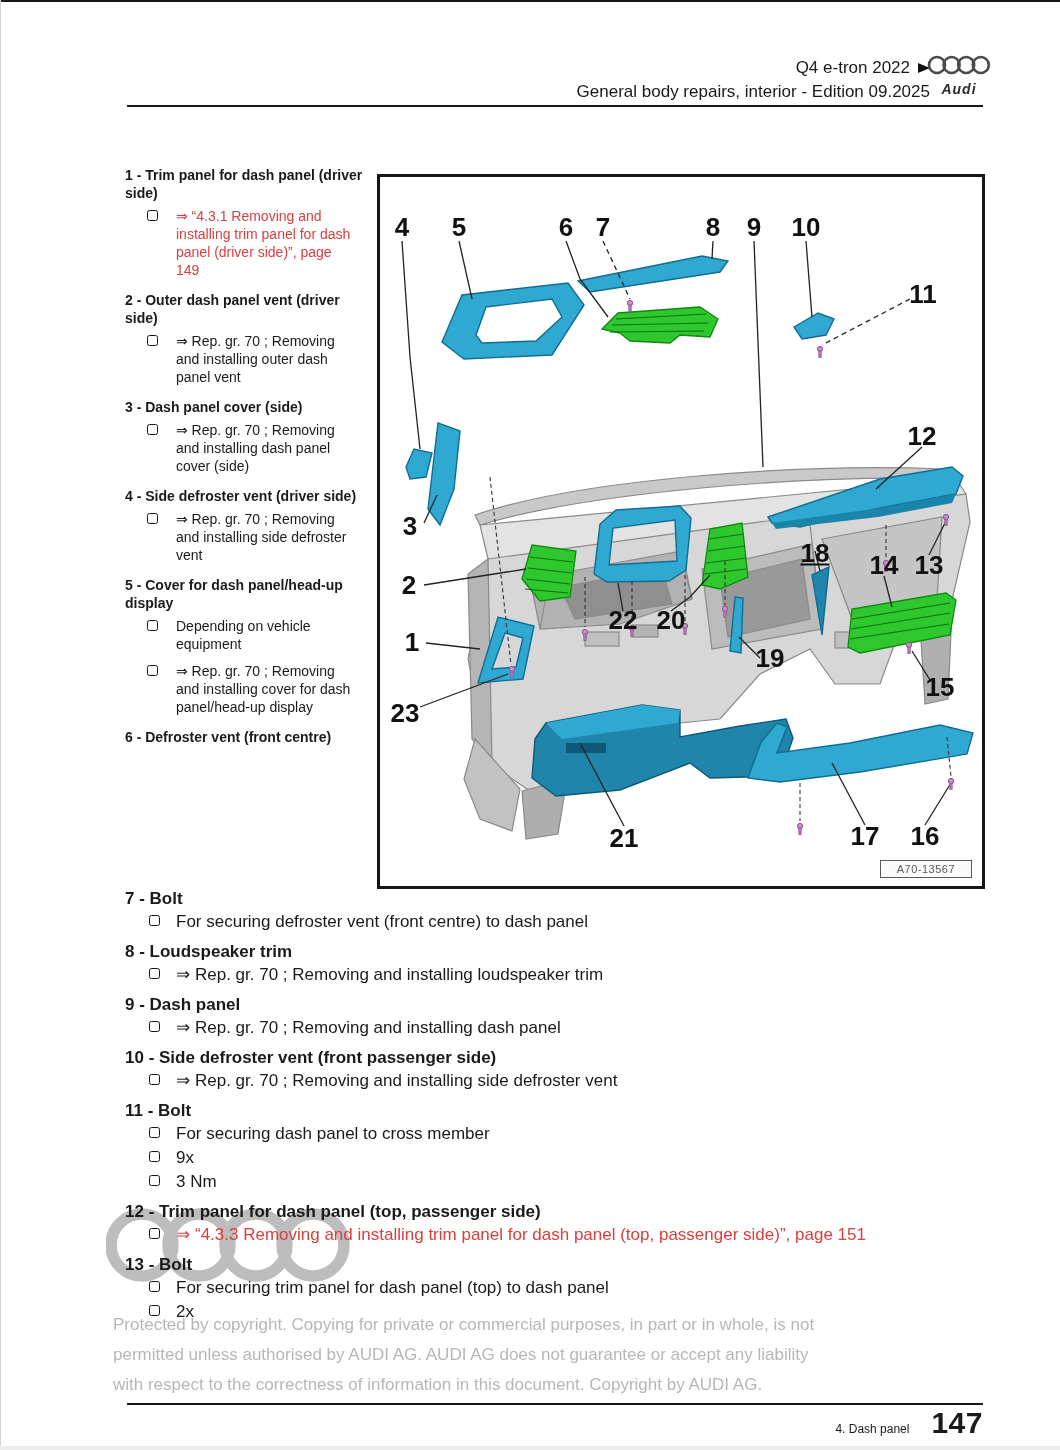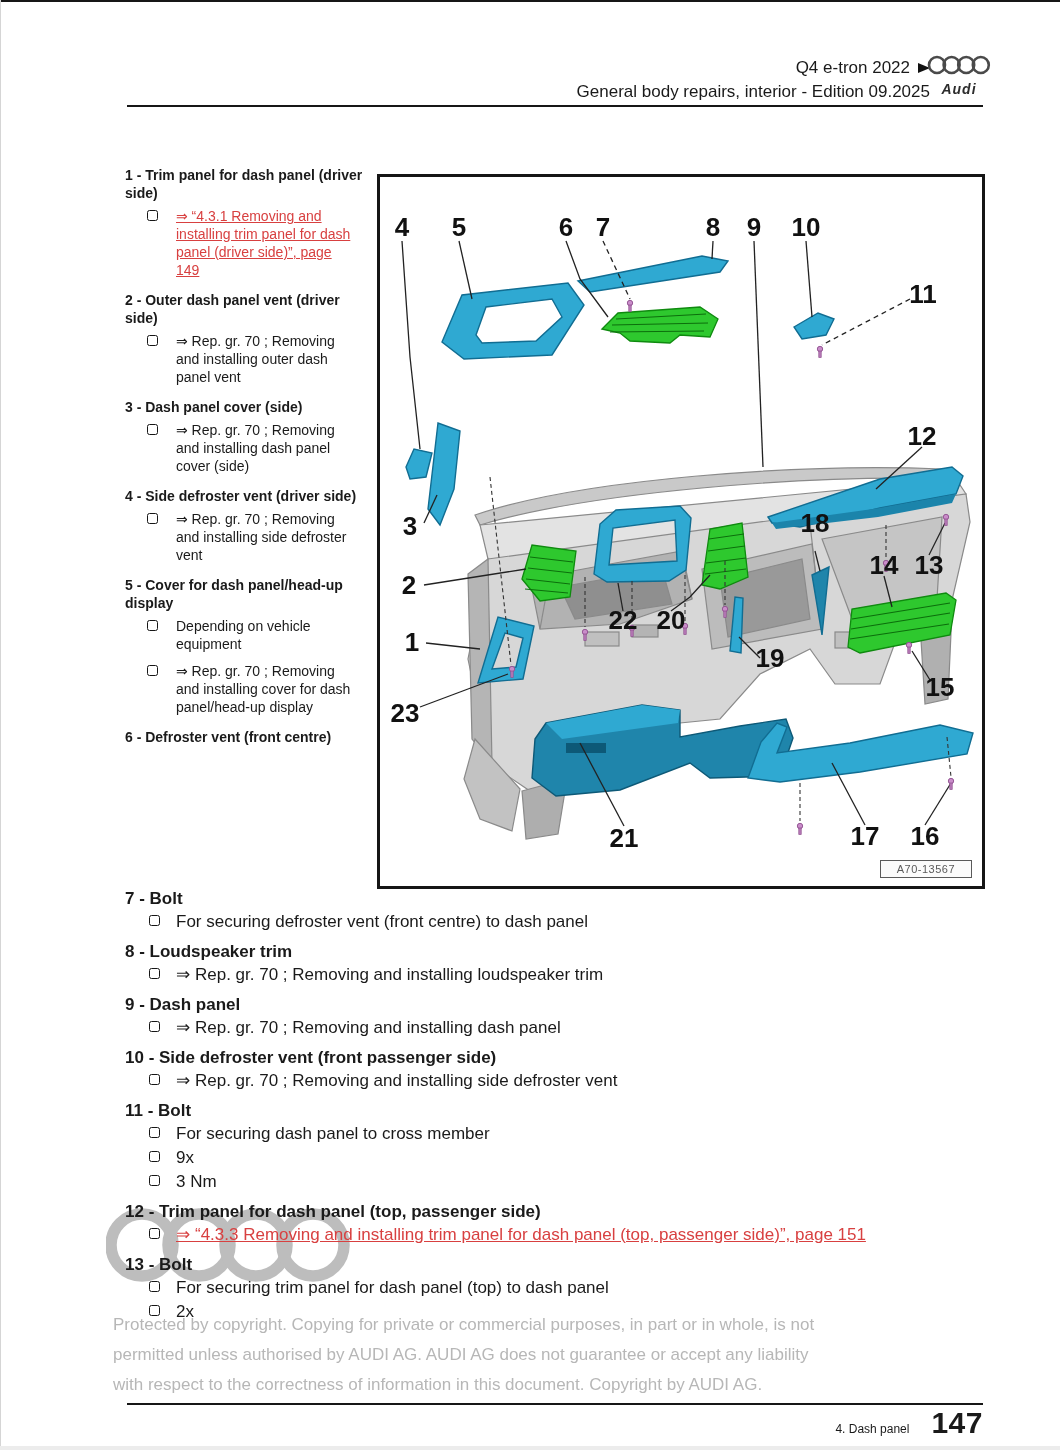--- a/index.html
+++ b/index.html
@@ -29,21 +29,21 @@
   .item { margin-bottom:12px; }
   #full-list .item { margin-bottom:10px; }
   .item-title { font-weight:bold; margin-bottom:5px; }
   #full-list .item-title { margin-bottom:3px; }
   .bullet { display:flex; align-items:flex-start; margin-bottom:9px; padding-left:22px; }
   #full-list .bullet { padding-left:24px; margin-bottom:4px; }
   .cbx { flex:0 0 auto; width:11px; height:11px; border:1.7px solid #161616; border-radius:2.5px; margin-top:3px; margin-right:18px; background:#fff; }
   #full-list .cbx { margin-right:16px; }
   .btxt { display:inline-block; }
   #left-col .btxt { max-width:180px; }
-  .link { color:#d84040; text-decoration:underline; cursor:pointer; }
+  .link { color:#d84040; cursor:pointer; }
 
   
   #diagram { position:absolute; left:377px; top:174px; width:608px; height:715px; border:3px solid #161616; background:#fff; z-index:1; }
   #diagram svg.scene { position:absolute; left:0; top:0; }
   .callout { position:absolute; transform:translate(-50%,-50%); font-size:26px; font-weight:bold; color:#111; font-family:"Liberation Sans",sans-serif; white-space:nowrap; }
   #figure-id { position:absolute; right:10px; bottom:8px; border:1.5px solid #5a5a5a; background:#fbfbfb; color:#5a5a5a; font-size:11px; padding:2px 16px; letter-spacing:0.5px; }
 
   
   #wm-rings { position:absolute; left:106px; top:1202px; z-index:0; }
   #wm-text { position:absolute; left:113px; top:1310px; width:780px; font-size:17px; line-height:30px; color:#b7b7b7; z-index:1; }
@@ -343,21 +343,21 @@
         <span class="callout" style="left: 79px; top: 50px;">5</span>
         <span class="callout" style="left: 186px; top: 50px;">6</span>
         <span class="callout" style="left: 223px; top: 50px;">7</span>
         <span class="callout" style="left: 333px; top: 50px;">8</span>
         <span class="callout" style="left: 374px; top: 50px;">9</span>
         <span class="callout" style="left: 426px; top: 50px;">10</span>
         <span class="callout" style="left: 543px; top: 117px;">11</span>
         <span class="callout" style="left: 542px; top: 259px;">12</span>
         <span class="callout" style="left: 30px; top: 349px;">3</span>
         <span class="callout" style="left: 29px; top: 408px;">2</span>
-        <span class="callout" style="left: 435px; top: 346px;">18</span>
+        <span class="callout" style="left: 435px; top: 376px; text-decoration: underline;">18</span>
         <span class="callout" style="left: 504px; top: 388px;">14</span>
         <span class="callout" style="left: 549px; top: 388px;">13</span>
         <span class="callout" style="left: 243px; top: 443px;">22</span>
         <span class="callout" style="left: 291px; top: 443px;">20</span>
         <span class="callout" style="left: 32px; top: 465px;">1</span>
         <span class="callout" style="left: 390px; top: 481px;">19</span>
         <span class="callout" style="left: 560px; top: 510px;">15</span>
         <span class="callout" style="left: 25px; top: 536px;">23</span>
         <span class="callout" style="left: 244px; top: 661px;">21</span>
         <span class="callout" style="left: 485px; top: 659px;">17</span>

